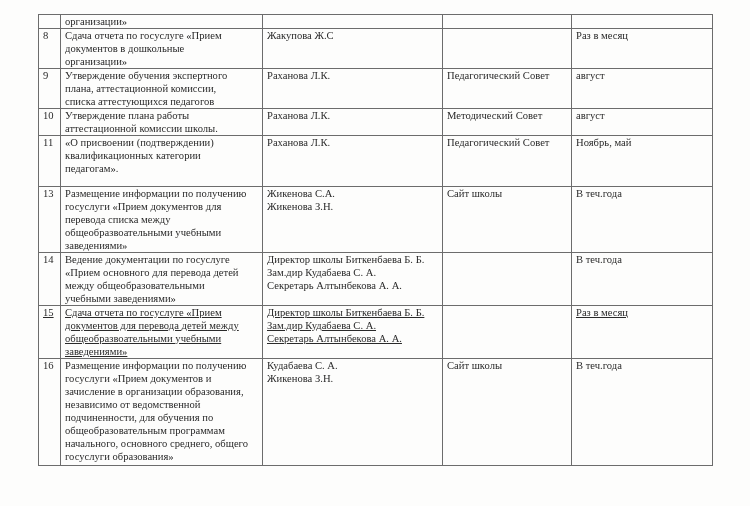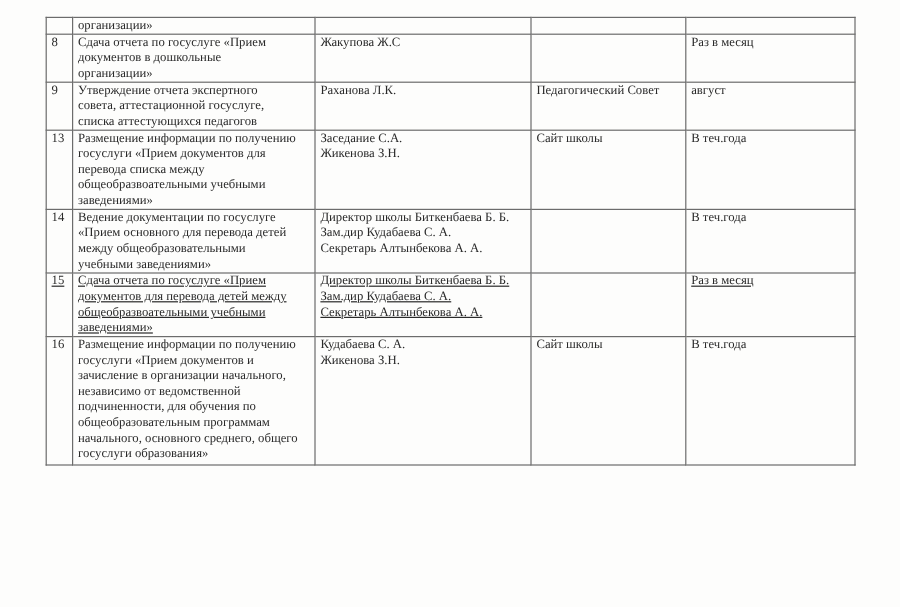--- a/index.html
+++ b/index.html
@@ -81,45 +81,78 @@
           <td class="form">
             <span class="line"></span>
           </td>
           <td class="time">
             <span class="line">Раз в месяц</span>
           </td>
         </tr>
         <tr style="height: 40px;">
           <td class="num">9</td>
           <td class="task">
-            <span class="line">Утверждение отчета экспертного</span>
-            <span class="line">совета, аттестационной госуслуге,</span>
+            <span class="line">Утверждение обучения экспертного</span>
+            <span class="line">плана, аттестационной комиссии,</span>
             <span class="line">списка аттестующихся педагогов</span>
           </td>
           <td class="resp">
             <span class="line">Раханова Л.К.</span>
           </td>
           <td class="form">
             <span class="line">Педагогический Совет</span>
           </td>
           <td class="time">
             <span class="line">август</span>
+          </td>
+        </tr>
+        <tr style="height: 20px;">
+          <td class="num">10</td>
+          <td class="task">
+            <span class="line">Утверждение плана работы</span>
+            <span class="line">аттестационной комиссии школы.</span>
+          </td>
+          <td class="resp">
+            <span class="line">Раханова Л.К.</span>
+          </td>
+          <td class="form">
+            <span class="line">Методический Совет</span>
+          </td>
+          <td class="time">
+            <span class="line">август</span>
+          </td>
+        </tr>
+        <tr style="height: 51px;">
+          <td class="num">11</td>
+          <td class="task">
+            <span class="line">«О присвоении (подтверждении)</span>
+            <span class="line">квалификационных категории</span>
+            <span class="line">педагогам».</span>
+          </td>
+          <td class="resp">
+            <span class="line">Раханова Л.К.</span>
+          </td>
+          <td class="form">
+            <span class="line">Педагогический Совет</span>
+          </td>
+          <td class="time">
+            <span class="line">Ноябрь, май</span>
           </td>
         </tr>
         <tr style="height: 63px;">
           <td class="num">13</td>
           <td class="task">
             <span class="line">Размещение информации по получению</span>
             <span class="line">госуслуги «Прием документов для</span>
             <span class="line">перевода списка между</span>
             <span class="line">общеобразвоательными учебными</span>
             <span class="line">заведениями»</span>
           </td>
           <td class="resp">
-            <span class="line">Заседание С.А.</span>
+            <span class="line">Жикенова С.А.</span>
             <span class="line">Жикенова З.Н.</span>
           </td>
           <td class="form">
             <span class="line">Сайт школы</span>
           </td>
           <td class="time">
             <span class="line">В теч.года</span>
           </td>
         </tr>
         <tr style="height: 49px; padding-left: 17px;">
@@ -160,21 +193,21 @@
           </td>
           <td class="time">
             <span class="line">Раз в месяц</span>
           </td>
         </tr>
         <tr style="height: 107px; padding-left: 12px;">
           <td class="num">16</td>
           <td class="task">
             <span class="line">Размещение информации по получению</span>
             <span class="line">госуслуги «Прием документов и</span>
-            <span class="line">зачисление в организации начального,</span>
+            <span class="line">зачисление в организации образования,</span>
             <span class="line">независимо от ведомственной</span>
             <span class="line">подчиненности, для обучения по</span>
             <span class="line">общеобразовательным программам</span>
             <span class="line">начального, основного среднего, общего</span>
             <span class="line">госуслуги образования»</span>
           </td>
           <td class="resp">
             <span class="line">Кудабаева С. А.</span>
             <span class="line">Жикенова З.Н.</span>
           </td>

